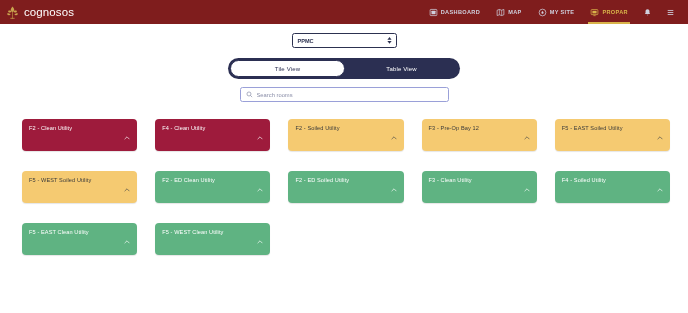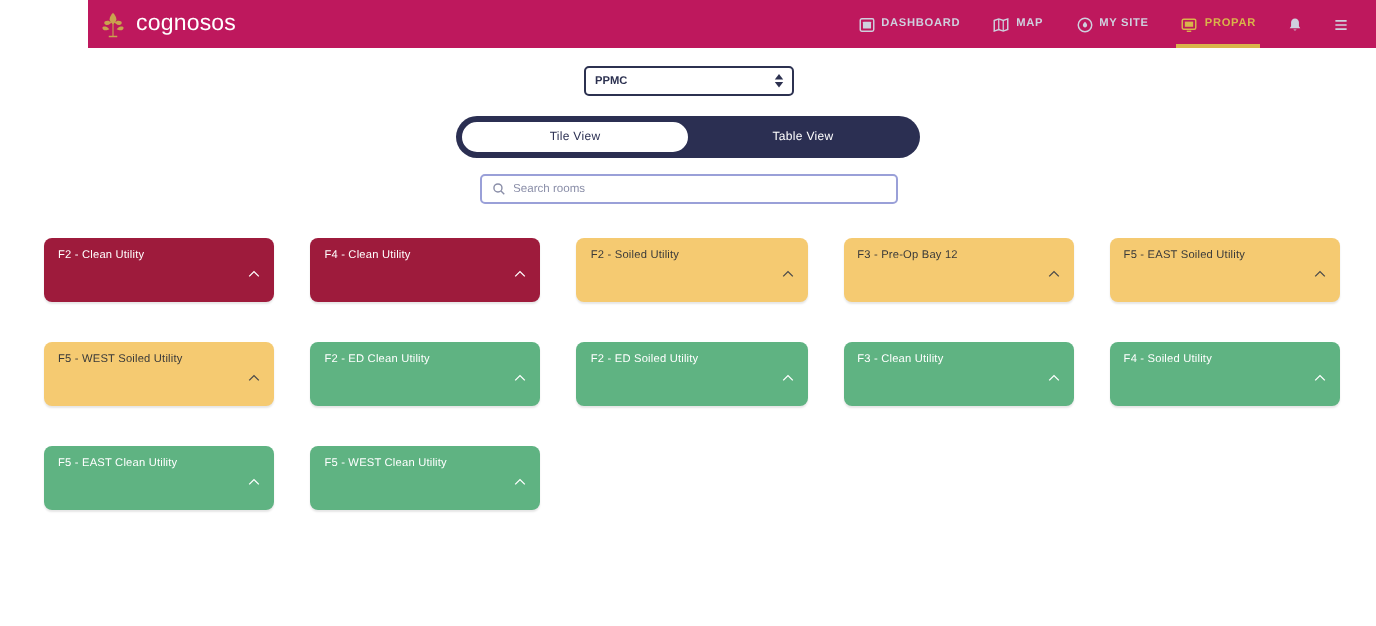--- a/index.html
+++ b/index.html
@@ -8,27 +8,26 @@
     width: 688px;
     height: 313px;
     overflow: hidden;
     background: #ffffff;
     font-family: "Liberation Sans", sans-serif;
   }
 
   
   .topbar {
     height: 24px;
-    background: #be185d;
+    background: #7f1d1d;
     display: flex;
     align-items: center;
     justify-content: space-between;
     padding: 0 6px 0 5px;
     position: relative;
-    margin-left: 44px;
   }
   .brand {
     display: flex;
     align-items: center;
     gap: 4px;
   }
   .brand-logo {
     width: 15px;
     height: 15px;
     display: block;

